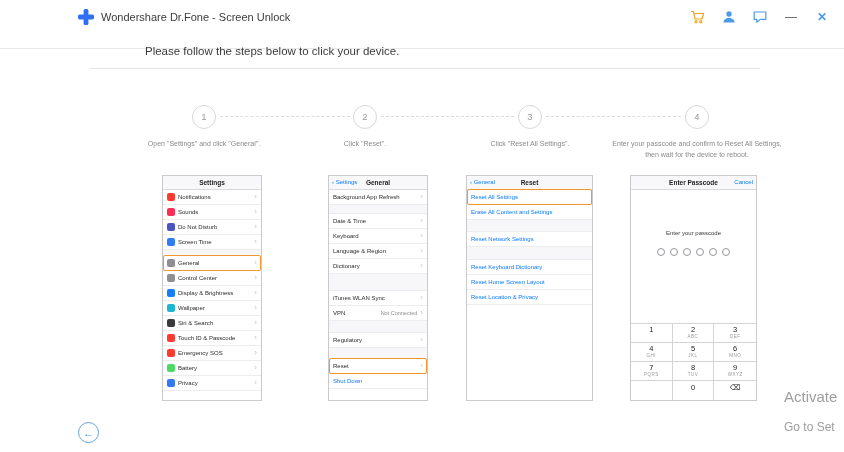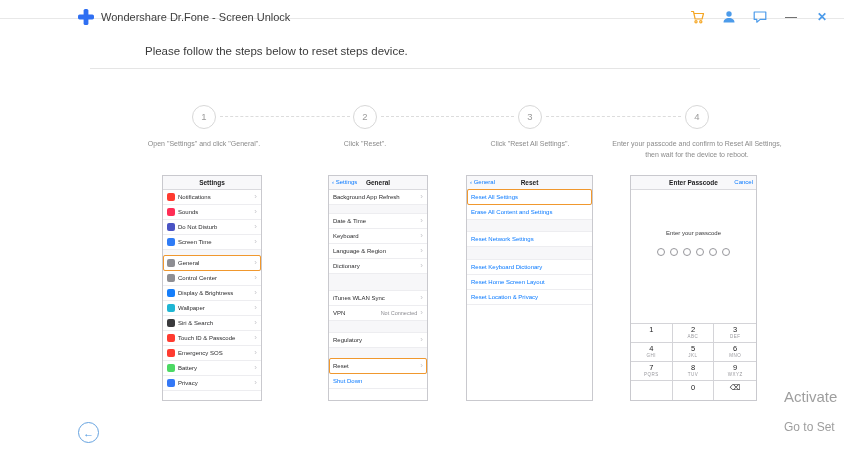--- a/index.html
+++ b/index.html
@@ -1,20 +1,20 @@
 <!DOCTYPE html>
 <html style="--accent-orange: #f0982e; --ios-blue: #0a7aff; --brand-blue: #2f6ff2; --titlebar-icon-blue: #4c9bea; --cart-orange: #f5a623;"><head>
 <meta charset="utf-8">
 <style>
 *{margin:0;padding:0;box-sizing:border-box;}
 body{font-family:"Liberation Sans",sans-serif;background:#fff;}
 #canvas{position:relative;width:844px;height:452px;background:#fff;overflow:hidden;}
 
 
-#titlebar{position:absolute;left:0;top:0;width:844px;height:19px;background:#fff;border-bottom:1px solid #e8e8e8;}
+#titlebar{position:absolute;left:0;top:0;width:844px;height:49px;background:#fff;border-bottom:1px solid #e8e8e8;}
 #brand{position:absolute;left:78px;top:0;height:33px;display:flex;align-items:center;gap:7px;}
 #app-title{font-size:11px;color:#3c3c3c;}
 #tb-icons{position:absolute;right:14px;top:0;height:33px;display:flex;align-items:center;gap:15px;}
 .tbi{width:16px;height:16px;display:flex;align-items:center;justify-content:center;cursor:pointer;}
 .logo rect{fill:var(--brand-blue);}
 .cart-svg path,.cart-svg circle{stroke:var(--cart-orange);stroke-width:1.2;fill:none;stroke-linecap:round;stroke-linejoin:round;}
 .person-svg *{fill:var(--titlebar-icon-blue);}
 .chat-svg path{fill:none;stroke:var(--titlebar-icon-blue);stroke-width:1.2;stroke-linejoin:round;}
 .minus{color:#5f5f5f;font-size:12px;line-height:1;}
 .close{color:var(--titlebar-icon-blue);font-size:12px;font-weight:bold;line-height:1;}
@@ -89,21 +89,21 @@
       <span class="tbi">
         <svg class="chat-svg" width="16" height="16" viewBox="0 0 16 16">
           <path d="M2.2 3h11.6v7.4H8.2l-3.4 2.8v-2.8H2.2z"></path>
         </svg>
       </span>
       <span class="tbi minus">—</span>
       <span class="tbi close">✕</span>
     </div>
   </div>
 
-  <div id="instruction">Please follow the steps below to reset steps device.</div>
+  <div id="instruction">Please follow the steps below to click your device.</div>
   <div id="divider"></div>
 
   <div class="stepc" style="left:192px">1</div>
   <div class="stepc" style="left:353px">2</div>
   <div class="stepc" style="left:518px">3</div>
   <div class="stepc" style="left:685px">4</div>
   <div class="dash" style="left:220px;width:130px"></div>
   <div class="dash" style="left:381px;width:133px"></div>
   <div class="dash" style="left:546px;width:135px"></div>
   <div class="sdesc" style="left:124px;width:160px">Open "Settings" and click "General".</div>

